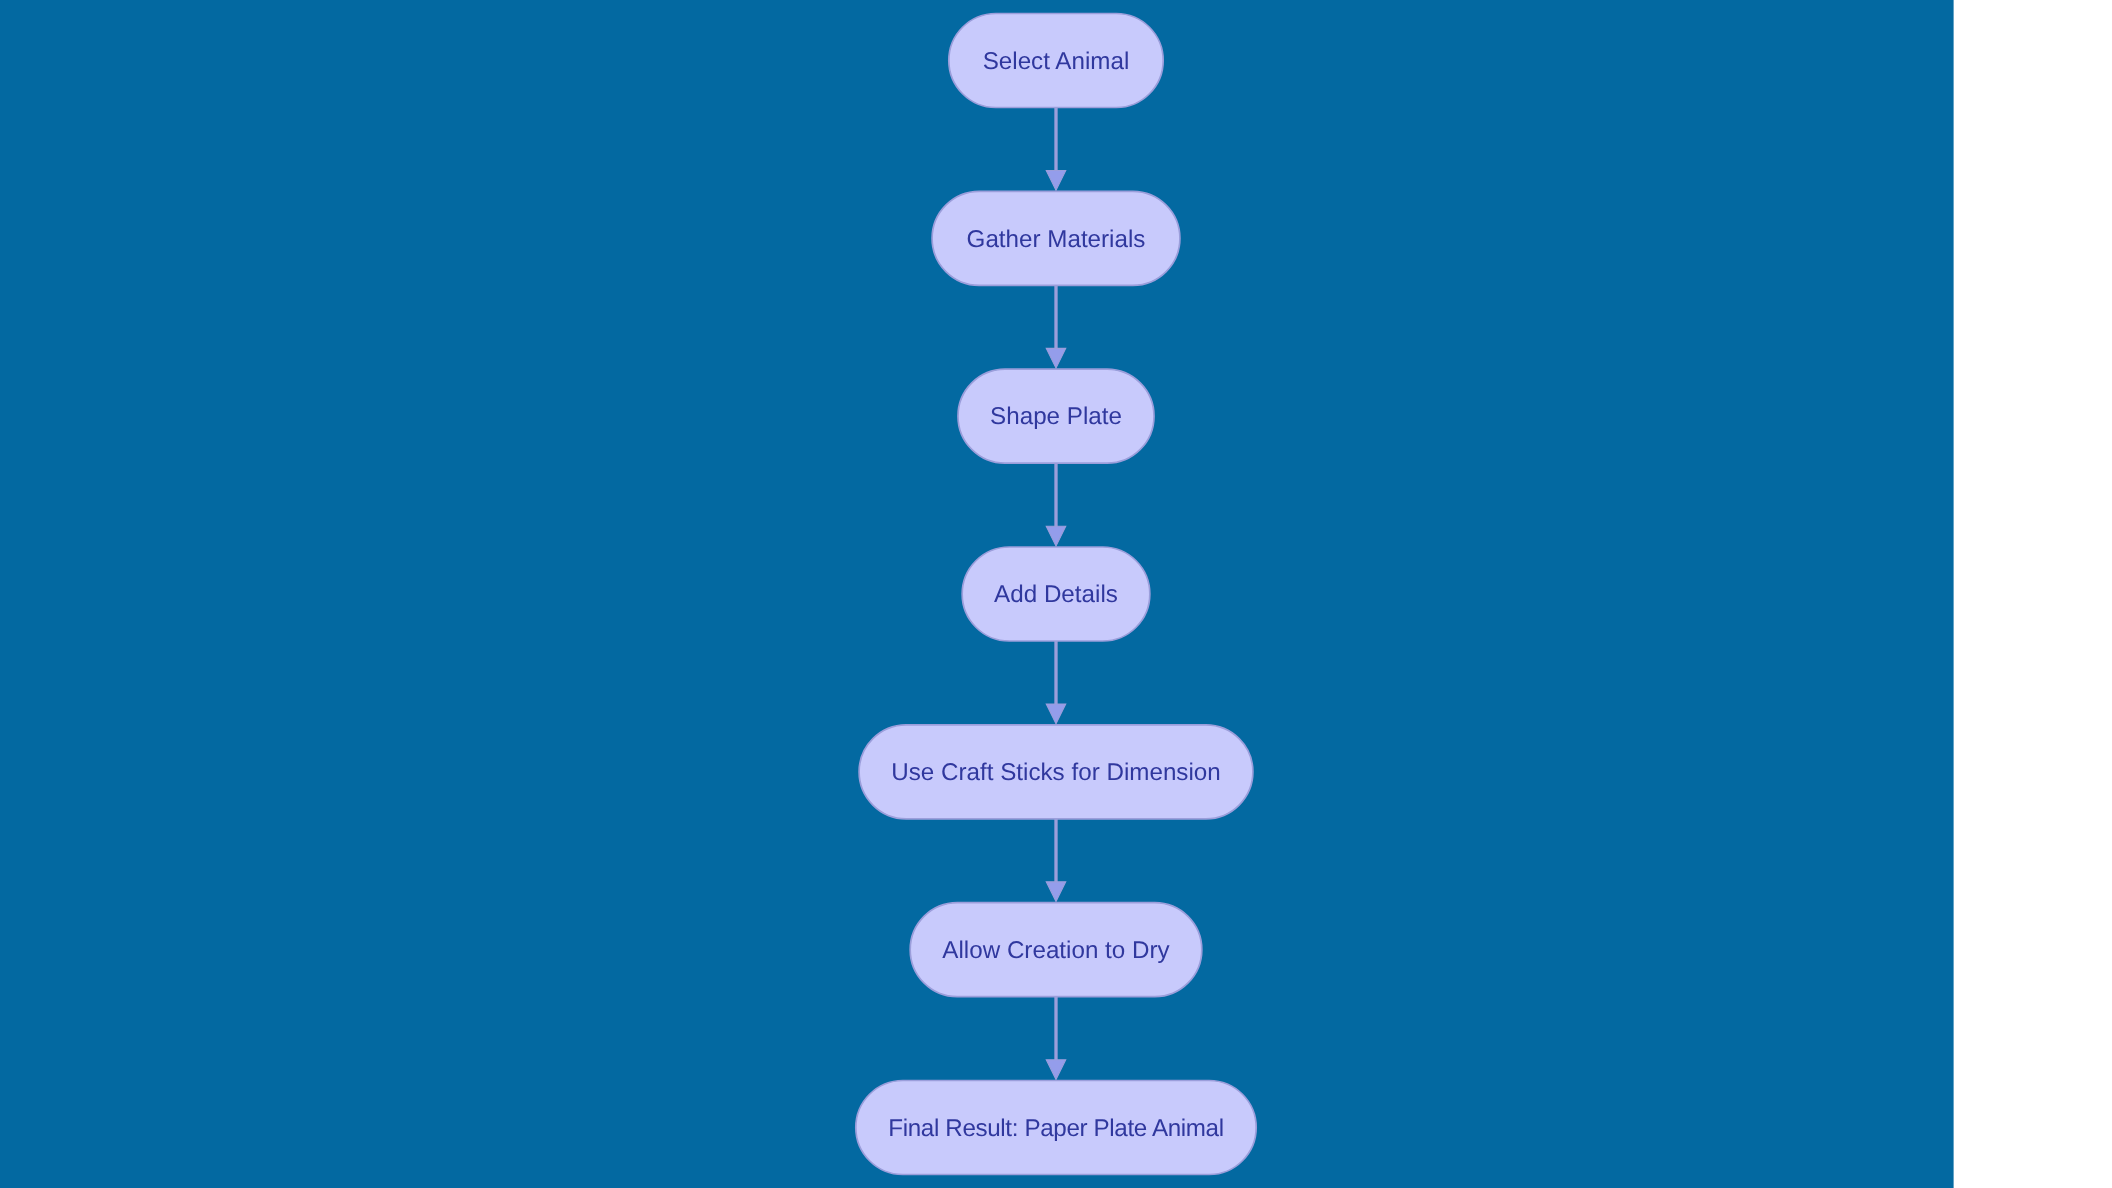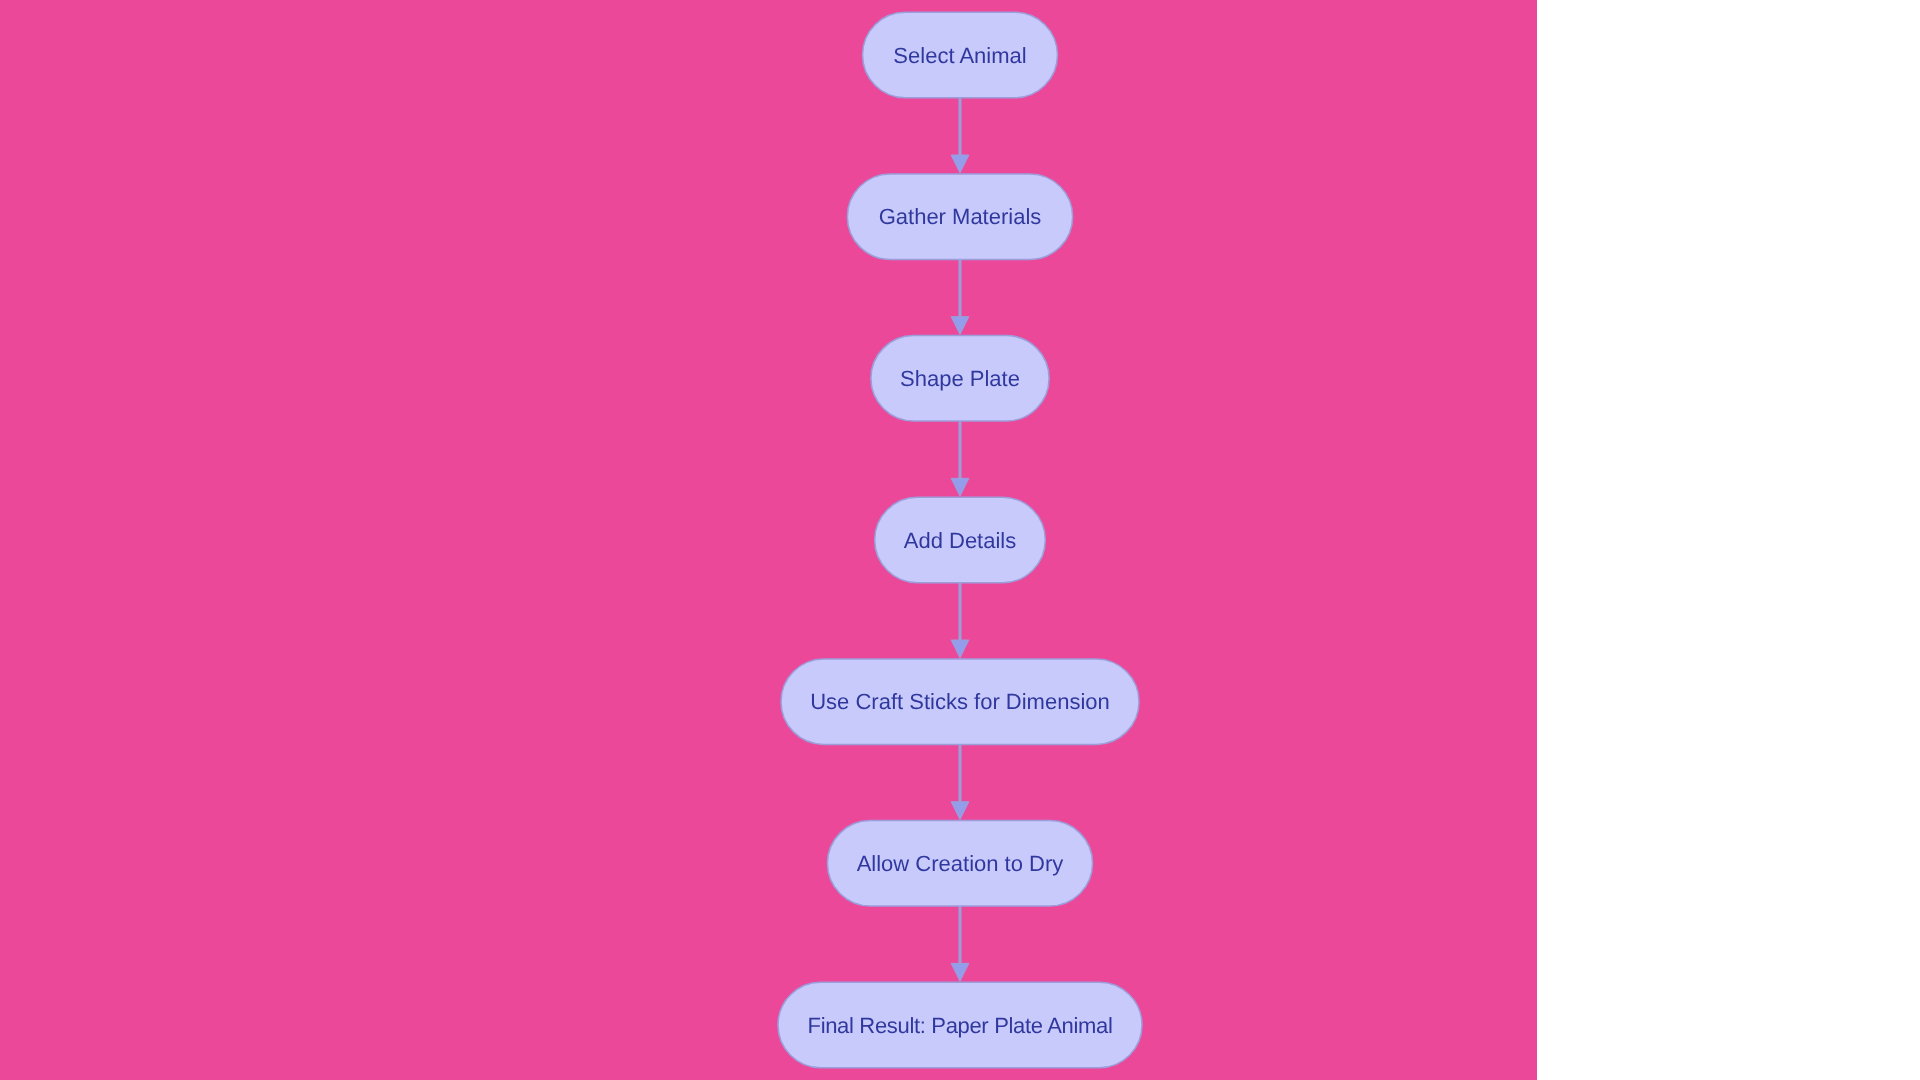--- a/index.html
+++ b/index.html
@@ -6,23 +6,23 @@
   html, body {
     margin: 0;
     padding: 0;
     width: 1920px;
     height: 1080px;
     background: #ffffff;
     overflow: hidden;
   }
   #flow-root {
     position: relative;
-    width: 1537px;
+    width: 1776px;
     height: 1080px;
-    background: #ec4899;
+    background: #0369a1;
   }
   svg#flowchart {
     display: block;
     width: 1920px;
     height: 1080px;
   }
   .node-label {
     font-family: "Liberation Sans", sans-serif;
     -webkit-font-smoothing: antialiased;
     text-rendering: geometricPrecision;

